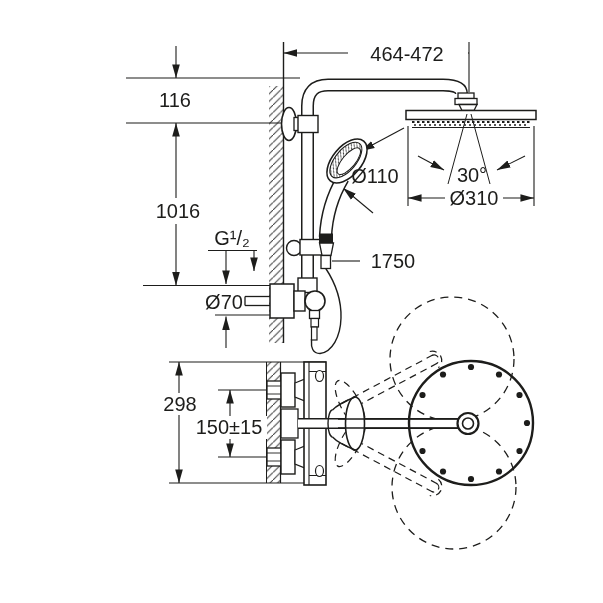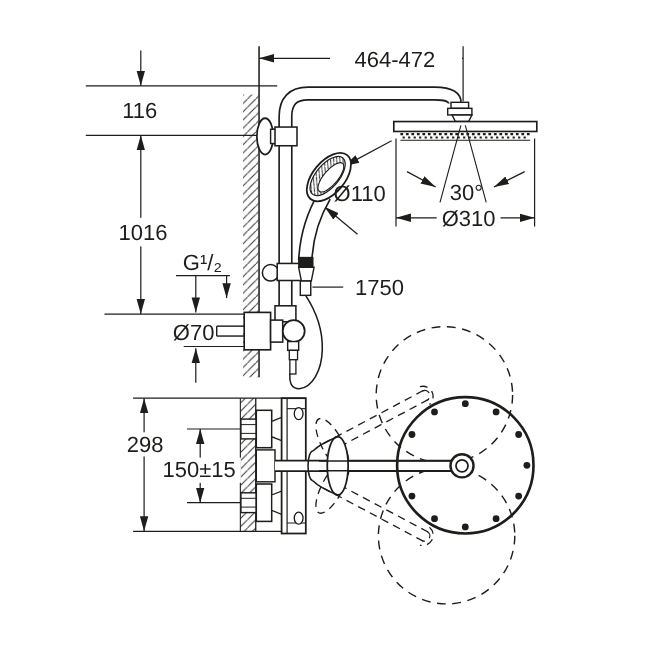--- a/index.html
+++ b/index.html
@@ -1,17 +1,17 @@
 <!DOCTYPE html>
 <html><head>
 <meta charset="utf-8">
 <style>
   html,body{margin:0;padding:0;background:#ffffff;}
   .stage{position:relative;width:543px;height:603px;background:#fff;overflow:hidden;
-         font-family:"Liberation Sans","DejaVu Sans",sans-serif;}
+         font-family:"Liberation Sans","DejaVu Sans",sans-serif;padding-left:48px;}
   svg{display:block;}
   svg text{font-family:"Liberation Sans","DejaVu Sans",sans-serif;fill:#1d1d1b;}
   .dim{font-size:20px;}
 </style>
 </head>
 <body>
 
 <div class="stage">
 <svg width="603" height="603" viewBox="0 0 603 603">
   <defs>

